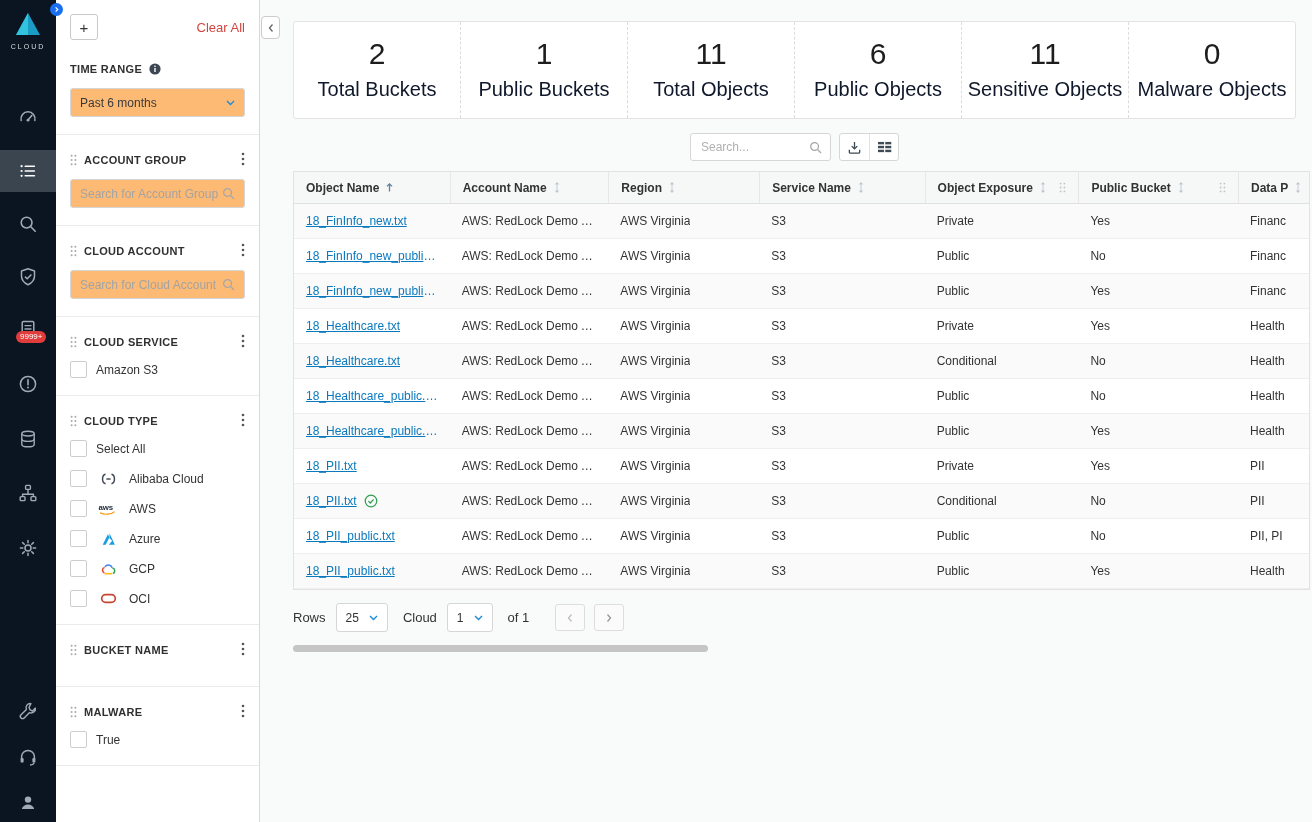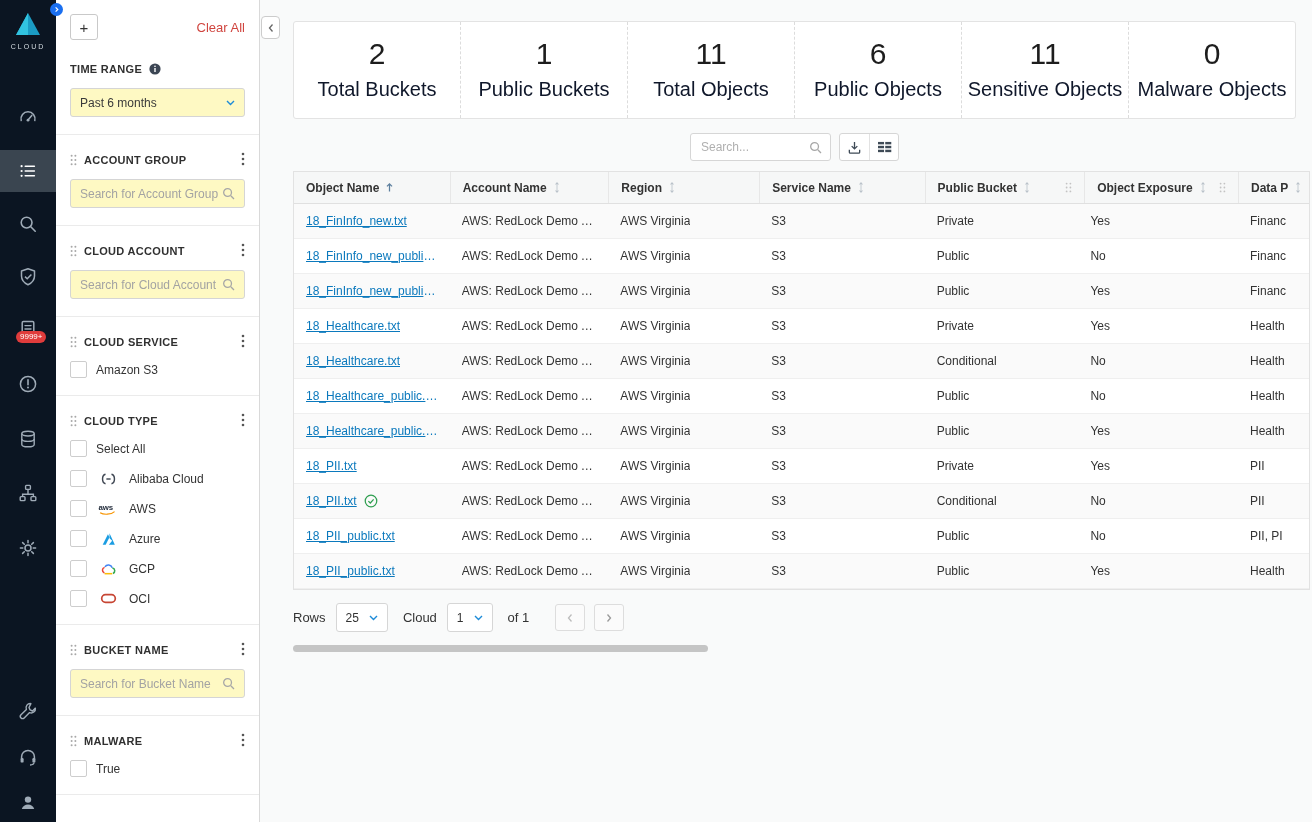--- a/index.html
+++ b/index.html
@@ -23,21 +23,21 @@
   .filters{width:204px;flex:none;background:#fff;border-right:1px solid #d9d9d9;box-sizing:border-box;overflow:hidden;}
   .filters-top{display:flex;justify-content:space-between;align-items:center;padding:14px 14px 6px;}
   .add-btn{width:28px;height:26px;border:1px solid #c9c9c9;border-radius:3px;background:#fff;
            font-size:15px;color:#333;cursor:pointer;line-height:1;}
   .clear-all{color:#d0453f;font-size:13px;cursor:pointer;}
   .fsection{padding:17px 14px 17px;border-bottom:1px solid #ebebeb;}
   .fhead{display:flex;align-items:flex-end;gap:7px;margin-bottom:13px;}
   .flabel{font-size:11px;font-weight:700;color:#303030;letter-spacing:.3px;}
   .kebab{margin-left:auto;cursor:pointer;display:flex;}
   .icn{display:inline-flex;align-items:center;line-height:0;}
-  .fselect,.fsearch{height:27px;border:1px solid #d5d5d5;border-radius:3px;background:#fef9c3;
+  .fselect,.fsearch{height:27px;border:1px solid #d5d5d5;border-radius:3px;background:#fdba74;
                     display:flex;align-items:center;padding:0 9px;justify-content:space-between;cursor:pointer;}
   .fselect span{font-size:12px;color:#3a3a3a;}
   .fsearch input{border:0;outline:0;flex:1;min-width:0;font-size:12px;color:#444;background:transparent;padding:0;}
   .fsearch input::placeholder{color:#a3a3a3;}
   .opt{display:flex;align-items:center;gap:9px;margin-top:13px;font-size:12px;color:#333;}
   .cb{width:15px;height:15px;border:1px solid #cdcdcd;border-radius:2px;background:#fff;flex:none;cursor:pointer;}
   .oicn{width:24px;display:flex;justify-content:center;}
 
   
   .main{flex:1;background:#f9fafa;position:relative;padding:0 0 0 33px;box-sizing:border-box;overflow:hidden;}
@@ -395,29 +395,20 @@
             </span>
             <span class="flabel">BUCKET NAME</span>
             <span class="kebab">
               <svg width="4" height="14" viewBox="0 0 4 14">
                 <circle cx="2" cy="2" r="1.3" fill="#555"></circle>
                 <circle cx="2" cy="7" r="1.3" fill="#555"></circle>
                 <circle cx="2" cy="12" r="1.3" fill="#555"></circle>
               </svg>
             </span>
           </div>
-          <div class="fsearch">
-            <input placeholder="Search for Bucket Name" style="">
-            <span class="icn ">
-              <svg width="13" height="13" viewBox="0 0 14 14">
-                <circle cx="6" cy="6" r="4.2" fill="none" stroke="#a7a7a7" stroke-width="1.4"></circle>
-                <path d="m9.5 9.5 3.4 3.4" stroke="#a7a7a7" stroke-width="1.4"></path>
-              </svg>
-            </span>
-          </div>
         </section>
         <section class="fsection">
           <div class="fhead">
             <span class="icn drag">
               <svg width="7" height="12" viewBox="0 0 7 12">
                 <circle cx="1.6" cy="1.8" r="1" fill="#a8a8a8"></circle>
                 <circle cx="5.4" cy="1.8" r="1" fill="#a8a8a8"></circle>
                 <circle cx="1.6" cy="6" r="1" fill="#a8a8a8"></circle>
                 <circle cx="5.4" cy="6" r="1" fill="#a8a8a8"></circle>
                 <circle cx="1.6" cy="10.2" r="1" fill="#a8a8a8"></circle>
@@ -543,42 +534,42 @@
           <div class="th c3">
             <span class="thl">Service Name</span>
             <span class="icn sort">
               <svg width="8" height="13" viewBox="0 0 10 16">
                 <path d="M5 1 2.5 4.4h5Z" fill="#b9c1c9"></path>
                 <path d="M5 15l2.5-3.4h-5Z" fill="#b9c1c9"></path>
                 <path d="M5 4.5v7" stroke="#b9c1c9" stroke-width="1"></path>
               </svg>
             </span>
           </div>
-          <div class="th c5">
-            <span class="thl">Public Bucket</span>
+          <div class="th c4">
+            <span class="thl">Object Exposure</span>
             <span class="icn sort">
               <svg width="8" height="13" viewBox="0 0 10 16">
                 <path d="M5 1 2.5 4.4h5Z" fill="#b9c1c9"></path>
                 <path d="M5 15l2.5-3.4h-5Z" fill="#b9c1c9"></path>
                 <path d="M5 4.5v7" stroke="#b9c1c9" stroke-width="1"></path>
               </svg>
             </span>
             <span class="icn handle">
               <svg width="7" height="11" viewBox="0 0 7 11">
                 <circle cx="1.6" cy="1.6" r=".9" fill="#c3c3c3"></circle>
                 <circle cx="5.4" cy="1.6" r=".9" fill="#c3c3c3"></circle>
                 <circle cx="1.6" cy="5.5" r=".9" fill="#c3c3c3"></circle>
                 <circle cx="5.4" cy="5.5" r=".9" fill="#c3c3c3"></circle>
                 <circle cx="1.6" cy="9.4" r=".9" fill="#c3c3c3"></circle>
                 <circle cx="5.4" cy="9.4" r=".9" fill="#c3c3c3"></circle>
               </svg>
             </span>
           </div>
-          <div class="th c4">
-            <span class="thl">Object Exposure</span>
+          <div class="th c5">
+            <span class="thl">Public Bucket</span>
             <span class="icn sort">
               <svg width="8" height="13" viewBox="0 0 10 16">
                 <path d="M5 1 2.5 4.4h5Z" fill="#b9c1c9"></path>
                 <path d="M5 15l2.5-3.4h-5Z" fill="#b9c1c9"></path>
                 <path d="M5 4.5v7" stroke="#b9c1c9" stroke-width="1"></path>
               </svg>
             </span>
             <span class="icn handle">
               <svg width="7" height="11" viewBox="0 0 7 11">
                 <circle cx="1.6" cy="1.6" r=".9" fill="#c3c3c3"></circle>

